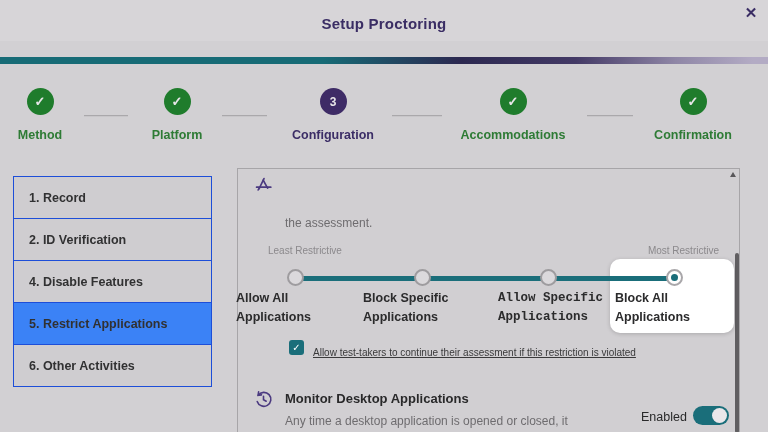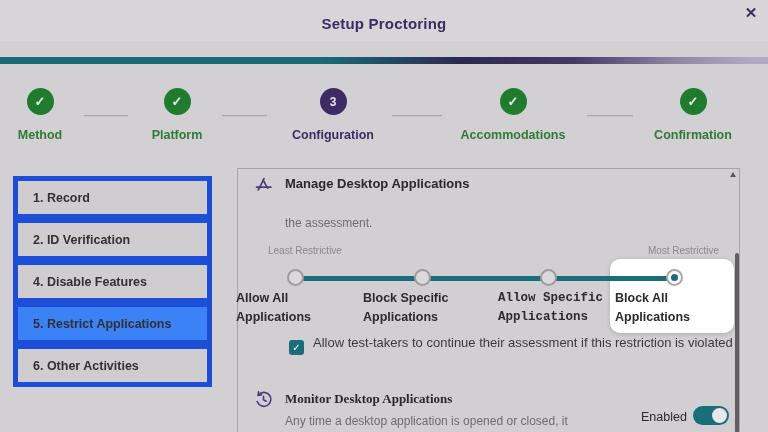--- a/index.html
+++ b/index.html
@@ -34,21 +34,21 @@
   }
   .step-circle.done { background:#1f7c2c; }
   .step-circle.current { background:#3e2b66; font-size:12px; }
   .step-label { margin-top:13px; font-size:12.5px; font-weight:bold; }
   .step-label.green { color:#2e7b35; }
   .step-label.purple { color:#3b2d66; }
   .connector { position:absolute; top:115px; height:2px; background:#aaa8ab; border-bottom:1px solid #c8c6c9; }
   
   .sidebar { position:absolute; left:13px; top:176px; width:199px; }
   .side-item {
-    height:43px; background:#cfcdd0; border:5px solid #1d4ed8; margin-top:-1px;
+    height:43px; background:#cfcdd0; border:1px solid #1d4ed8; margin-top:-1px;
     display:flex; align-items:center; padding-left:15px;
     font-size:12.5px; font-weight:bold; color:#313132; cursor:pointer;
   }
   .side-item:first-child { margin-top:0; }
   .side-item.selected { background:#3b82f6; }
   
   .panel {
     position:absolute; left:237px; top:168px; width:503px; height:264px;
     border:1px solid #a7a5a8; border-bottom:none; background:#d1cfd2;
   }
@@ -71,21 +71,21 @@
   }
   .opt-label {
     position:absolute; top:120px; width:120px; z-index:3;
     font-size:12.5px; font-weight:bold; color:#2b2b2c; line-height:19px; cursor:pointer;
   }
   .cbx {
     position:absolute; left:51px; top:171px; width:15px; height:15px; border-radius:3px;
     background:#1a6e7a; color:#ffffff; font-size:10px; text-align:center; line-height:15px;
     cursor:pointer;
   }
-  .cbx-label { position:absolute; left:75px; top:166px; font-size:13px; color:#3a3a3b; }
+  .cbx-label { position:absolute; left:75px; top:178px; font-size:10px; color:#3a3a3b;text-decoration:underline; }
   .enabled-label { position:absolute; left:403px; top:241px; font-size:12.5px; color:#29292a; }
   .toggle {
     position:absolute; left:455px; top:237px; width:36px; height:19px; border-radius:10px;
     background:#1a6e7a; cursor:pointer;
   }
   .toggle-knob {
     position:absolute; left:19px; top:2px; width:15px; height:15px; border-radius:50%; background:#e9e7ea;
   }
   .scroll-thumb { position:absolute; left:497px; top:84px; width:4px; height:180px; background:#605e61; border-radius:2px; }
   .scroll-arrow {
@@ -141,21 +141,20 @@
   <div class="sec-icon" style="top:6px;">
     <svg width="20" height="20" viewBox="0 0 20 20">
       <g stroke="#4b3a80" stroke-width="1.7" stroke-linecap="round" fill="none">
         <path d="M5.2 13.5 L10 3.6"></path>
         <path d="M9.2 5.2 L13.6 13.2"></path>
         <path d="M2.6 12.2 L16.8 12.2"></path>
         <path d="M4.2 14.9 L5.6 12.6"></path>
       </g>
     </svg>
   </div>
-  <div class="sec-title" style="top:7px;">Manage Desktop Applications</div>
   <div class="sec-desc" style="top:27px;">
     <br>
     <span>the assessment.</span>
   </div>
 
   <div class="restrictive" style="left:30px;">Least Restrictive</div>
   <div class="restrictive" style="right:20px;">Most Restrictive</div>
 
   <div class="spotlight"></div>
   <div class="track"></div>
@@ -189,21 +188,21 @@
 
   <div class="sec-icon" style="top:221px;">
     <svg width="19" height="19" viewBox="0 0 19 19">
       <g stroke="#4b3a80" stroke-width="1.6" fill="none" stroke-linecap="round">
         <path d="M4.2 5.2 A7 7 0 1 1 3.2 11.5"></path>
         <path d="M4.6 1.9 L4.1 5.4 L7.5 4.9"></path>
         <path d="M9.5 6.2 L9.5 9.8 L12.2 11.2"></path>
       </g>
     </svg>
   </div>
-  <div class="sec-title" style="top:222px;font-family:Liberation Serif, serif;">Monitor Desktop Applications</div>
+  <div class="sec-title" style="top:222px;">Monitor Desktop Applications</div>
   <div class="sec-desc" style="top:243px;">Any time a desktop application is opened or closed, it</div>
   <div class="enabled-label">Enabled</div>
   <div class="toggle">
     <div class="toggle-knob"></div>
   </div>
 
   <div class="scroll-arrow"></div>
   <div class="scroll-thumb"></div>
 </div>
 

